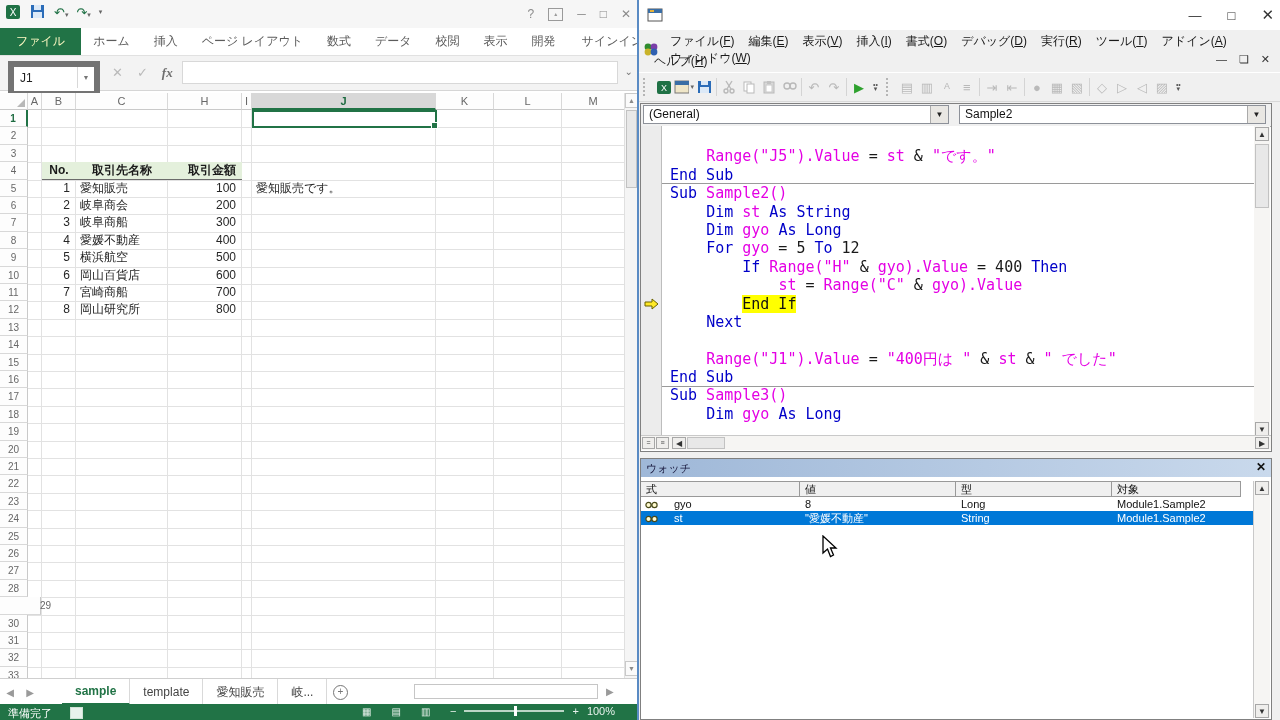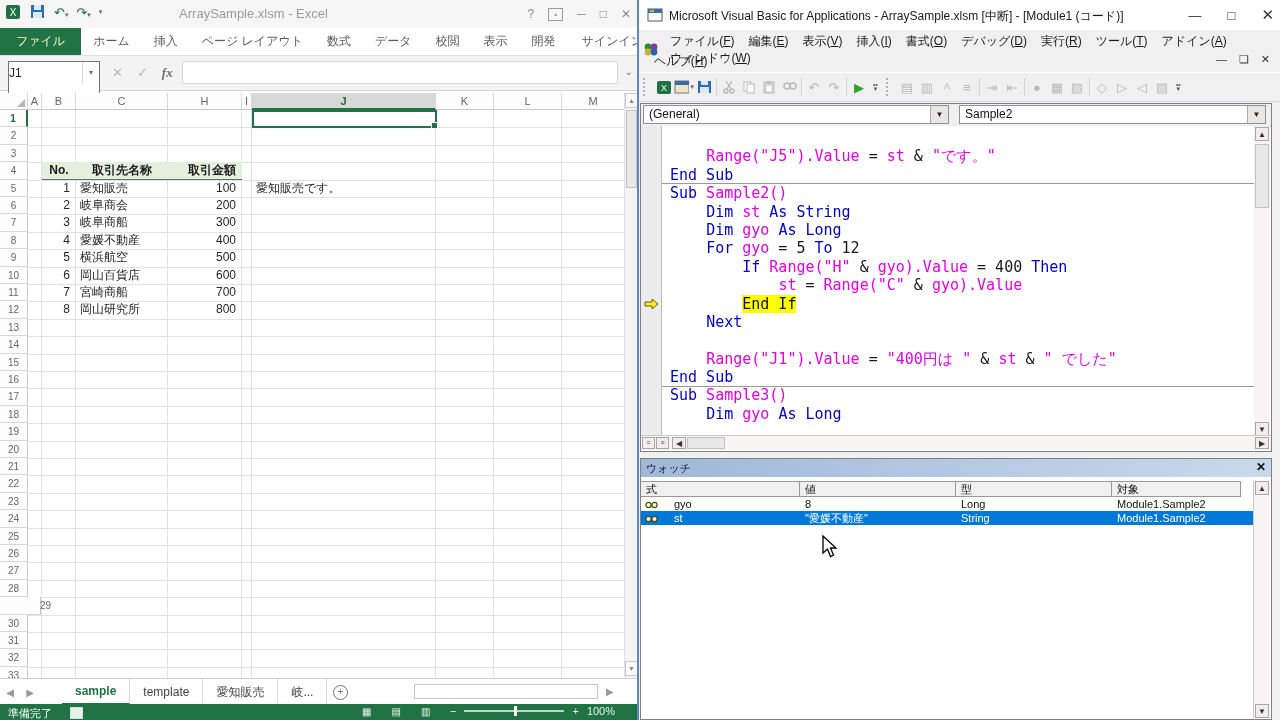--- a/index.html
+++ b/index.html
@@ -14,21 +14,21 @@
   .qat .g{color:#1f7145;font-size:13px;}
   .mini-dd{font-size:7px;color:#666;}
   .xl-title{position:absolute;left:0;right:130px;top:6px;text-align:center;color:#9a9a9a;font-size:13px;}
   .xl-ctrl{position:absolute;right:2px;top:0;height:28px;display:flex;align-items:center;gap:14px;color:#8a8a8a;font-size:12px;padding-right:4px;}
   .ribbon-opt{display:inline-block;width:13px;height:11px;border:1px solid #9a9a9a;font-size:6px;text-align:center;line-height:10px;color:#9a9a9a;}
   .xl-tabs{position:absolute;left:0;top:28px;width:637px;height:27px;background:#fff;border-bottom:1px solid #e1e1e1;display:flex;align-items:stretch;overflow:hidden;}
   .xl-tab{padding:0 12px;display:flex;align-items:center;font-size:12px;color:#5c5c5c;white-space:nowrap;}
   .xl-tab.active{background:#217346;color:#fef9c3;padding:0 16px;}
   .signin{position:absolute;right:-6px;top:0;height:27px;display:flex;align-items:center;font-size:12px;color:#5c5c5c;white-space:nowrap;}
   .xl-formula{position:absolute;left:0;top:56px;width:637px;height:34px;background:#f3f3f3;border-bottom:1px solid #d5d5d5;}
-  .namebox{position:absolute;left:8px;top:5px;width:92px;height:36px;background:#fff;border:1px solid #737373;font-size:12px;color:#222;line-height:22px;padding-left:0;box-sizing:border-box;}
+  .namebox{position:absolute;left:8px;top:5px;width:92px;height:36px;background:#fff;border:6px solid #737373;font-size:12px;color:#222;line-height:22px;padding-left:6px;box-sizing:border-box;}
   .namebox .dd{position:absolute;right:0;top:0;width:16px;height:21px;border-left:1px solid #d8d8d8;text-align:center;font-size:7px;color:#777;line-height:21px;}
   .fbtns{position:absolute;left:112px;top:5px;height:23px;display:flex;align-items:center;gap:14px;font-size:13px;color:#b9b9b9;}
   .fbtns .fx{color:#6f6f6f;font-style:italic;font-family:"Liberation Serif",serif;font-weight:bold;}
   .finput{position:absolute;left:182px;top:5px;width:436px;height:23px;background:#fff;border:1px solid #d8d8d8;box-sizing:border-box;}
   .fchev{position:absolute;right:4px;top:10px;color:#777;font-size:10px;}
   
   #gridwrap{position:absolute;left:0;top:93px;width:637px;height:585px;overflow:hidden;background:#fff;}
   .colhdr{position:absolute;top:0;height:17px;background:#fdfdfd;border-right:1px solid #d8d8d8;border-bottom:1px solid #c9c9c9;box-sizing:border-box;
     font-size:11px;color:#676767;text-align:center;line-height:16px;}
   .colhdr.sel{background:#d8d8d8;color:#1d6b40;border-bottom:2px solid #217346;font-weight:bold;}
@@ -124,21 +124,20 @@
           <svg width="15" height="15">
               <rect x="1" y="1" width="13" height="13" fill="#2b6cb8"></rect>
               <rect x="4" y="1" width="7" height="5" fill="#dce9f7"></rect>
               <rect x="3" y="8" width="9" height="6" fill="#dce9f7"></rect>
             </svg>
         </span>
         <span class="g">↶<span class="mini-dd">▾</span></span>
         <span class="g">↷<span class="mini-dd">▾</span></span>
         <span class="mini-dd">▾</span>
       </div>
-      <div class="xl-title">ArraySample.xlsm - Excel</div>
       <div class="xl-ctrl">
         <span>?</span>
         <span class="ribbon-opt">▴</span>
         <span>─</span>
         <span>□</span>
         <span>✕</span>
       </div>
     </div>
 
     <div class="xl-tabs">
@@ -357,21 +356,20 @@
 
   <section id="vba">
     <div class="vb-titlebar">
       <span class="abs" style="left:8px;top:7px;">
         <svg width="16" height="16">
             <rect x="1" y="2" width="14" height="12" fill="#fff" stroke="#555"></rect>
             <rect x="1" y="2" width="14" height="4" fill="#3a6ea5"></rect>
             <rect x="3" y="3" width="4" height="2" fill="#e8b33a"></rect>
           </svg>
       </span>
-      <span class="vb-title">Microsoft Visual Basic for Applications - ArraySample.xlsm [中断] - [Module1 (コード)]</span>
       <div class="vb-ctrl">
         <span>—</span>
         <span>□</span>
         <span style="font-size:15px;">✕</span>
       </div>
     </div>
 
     <div class="vb-menubar">
       <div class="menurow1">
         <span>

